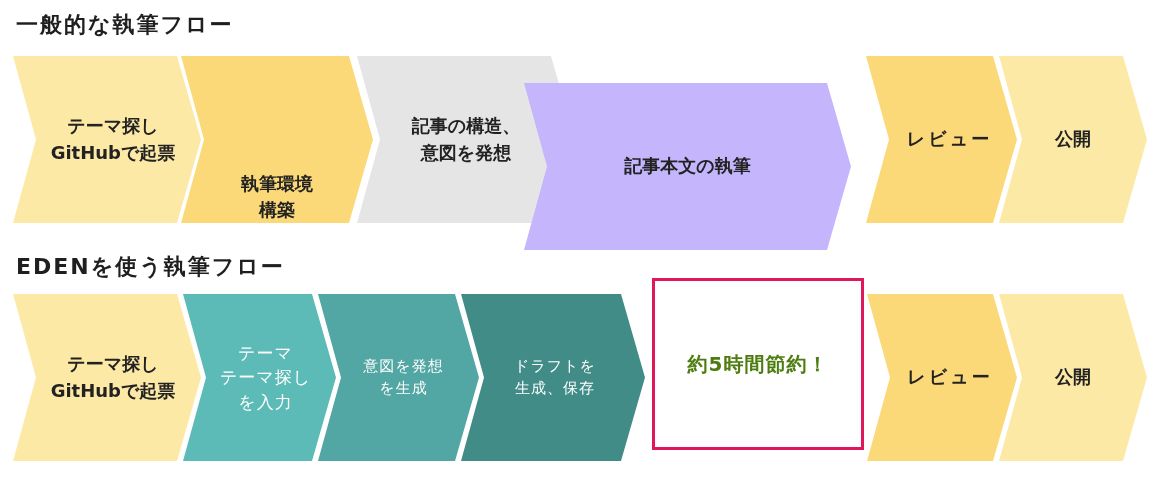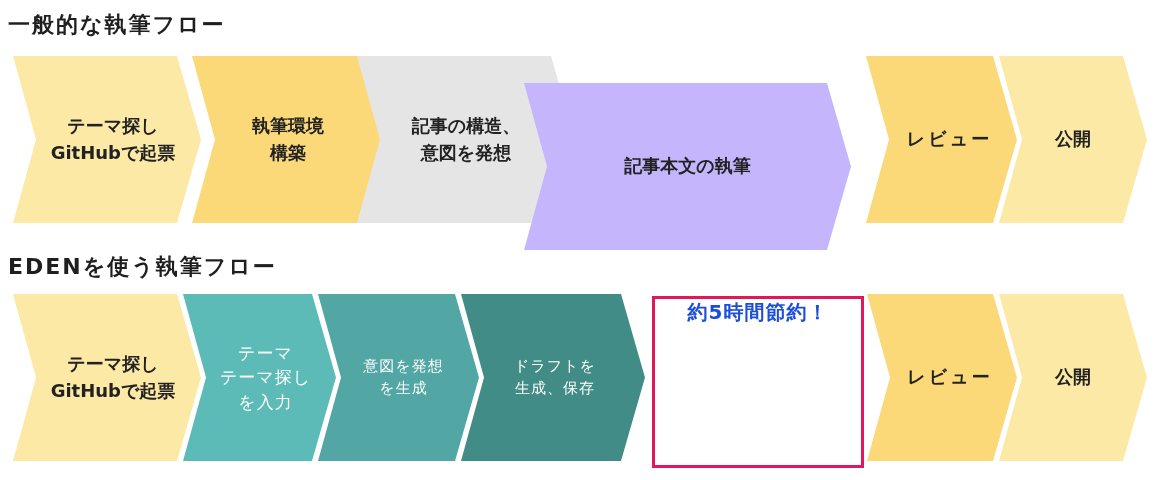--- a/index.html
+++ b/index.html
@@ -1,42 +1,42 @@
 <!DOCTYPE html>
 <html><head>
 <meta charset="utf-8">
 <style>
   html, body { margin: 0; padding: 0; background: #ffffff; }
   body { width: 1156px; height: 480px; position: relative; overflow: hidden;
          font-family: "DejaVu Sans", "Liberation Sans", sans-serif; color: #222222; }
-  .section-title { position: absolute; left: 8px; font-size: 22px; font-weight: bold;
+  .section-title { position: absolute; left: 16px; font-size: 22px; font-weight: bold;
                    letter-spacing: 2px; color: #1f1f1f; margin: 0; line-height: 1; }
   .chev { position: absolute; display: flex; align-items: center; justify-content: center;
           text-align: center; font-weight: bold; font-size: 18px; line-height: 1.45; }
   .chev .label { white-space: pre-line; position: relative; }
   .row1 .chev { top: 56px; height: 167px; }
   .row2 .chev { top: 294px; height: 167px; }
   .dark { color: #222222; }
   .light { color: #ffffff; font-weight: normal; font-size: 17px; letter-spacing: 1px; }
-  .saving { position: absolute; left: 652px; top: 296px; width: 206px; height: 166px;
+  .saving { position: absolute; left: 652px; top: 278px; width: 206px; height: 166px;
             border: 3px solid #e0185a; background: #ffffff; display: flex;
-            align-items: flex-start; justify-content: center; color: #1d4ed8;
+            align-items: center; justify-content: center; color: #4d7c0f;
             font-size: 20px; font-weight: bold; letter-spacing: 1px; box-sizing: content-box; }
 </style>
 </head>
 <body>
 
 <h2 class="section-title" style="top:14px">一般的な執筆フロー</h2>
 
 <div class="row1">
   <div class="chev dark" style="left:13px;width:188px;background:#fde9a6;clip-path:polygon(0 0,164px 0,188px 50%,164px 100%,0 100%,23px 50%);">
     <span class="label" style="left:6px">テーマ探し
 GitHubで起票</span>
   </div>
-  <div class="chev dark" style="left:192px;width:192px;background:#fcd978;clip-path:polygon(0 0,168px 0,192px 50%,168px 100%,0 100%,23px 50%);">
+  <div class="chev dark" style="left:181px;width:192px;background:#fcd978;clip-path:polygon(0 0,168px 0,192px 50%,168px 100%,0 100%,23px 50%);align-items:flex-end;">
     <span class="label">執筆環境
 構築</span>
   </div>
   <div class="chev dark" style="left:357px;width:218px;background:#e5e5e5;clip-path:polygon(0 0,194px 0,218px 50%,194px 100%,0 100%,23px 50%);">
     <span class="label">記事の構造、
 意図を発想</span>
   </div>
   <div class="chev dark" style="left:524px;width:327px;background:#c4b5fd;clip-path:polygon(0 0,303px 0,327px 50%,303px 100%,0 100%,23px 50%);margin-top:27px;">
     <span class="label">記事本文の執筆</span>
   </div>

